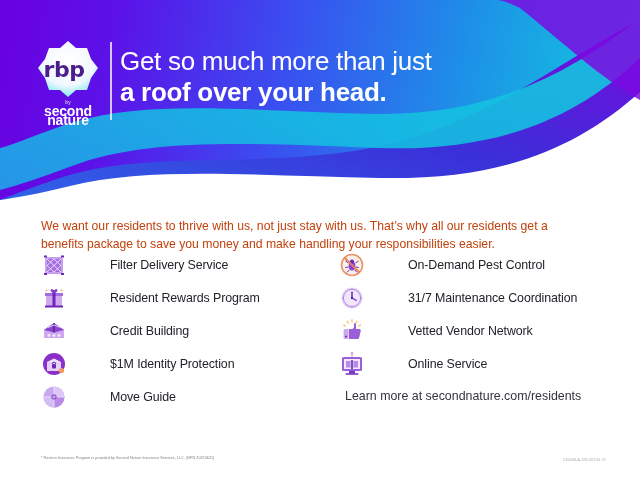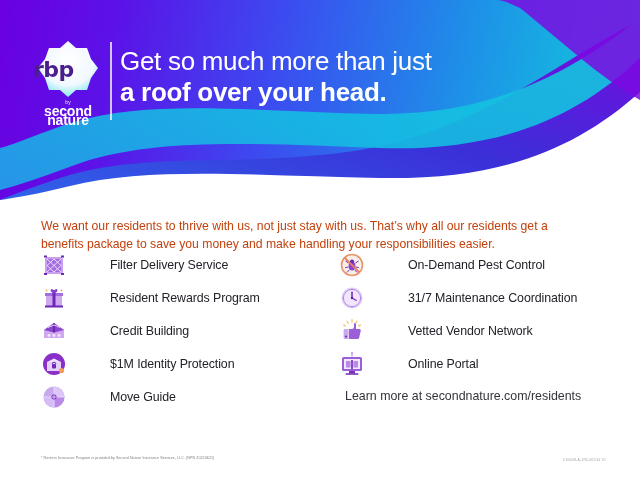--- a/index.html
+++ b/index.html
@@ -12,21 +12,21 @@
   
   .hero{position:absolute;left:0;top:0;width:640px;height:200px;overflow:hidden;}
   .hero-bg{position:absolute;left:0;top:0;width:640px;height:200px;
            background:linear-gradient(100deg,#6a00e0 0%,#5b12e8 18%,#3a4ff0 44%,
                       #1e8fe8 70%,#15b7e0 88%,#12c6de 100%);}
   .hero-svg{position:absolute;left:0;top:0;}
 
   .logo-wrap{position:absolute;left:33px;top:40px;width:70px;height:82px;}
   .logo-badge{position:absolute;left:4px;top:0;width:62px;height:58px;}
   .logo-rbp{position:absolute;left:0;top:0;width:62px;height:58px;
-            display:flex;align-items:center;justify-content:flex-start;}
+            display:flex;align-items:center;justify-content:center;}
   .logo-rbp span{font-size:22px;font-weight:700;color:#4b1e8c;letter-spacing:-0.5px;
                  font-family:"DejaVu Sans",sans-serif;}
   .logo-tm{position:absolute;right:4px;top:16px;font-size:5px;color:#4b1e8c;}
   .logo-sub{position:absolute;left:0;top:58px;width:70px;text-align:center;
             line-height:9px;color:#ffffff;}
   .logo-sub .by{font-size:5px;opacity:.95;}
   .logo-sub .nm{font-size:14px;font-weight:700;letter-spacing:-0.2px;}
 
   .hero-divider{position:absolute;left:110px;top:42px;width:1.5px;height:78px;
                 background:rgba(255,255,255,.75);}
@@ -253,21 +253,21 @@
             <rect x="5" y="8" width="16" height="10" fill="#f2e8fc"></rect>
             <rect x="7" y="10" width="4.6" height="6.5" fill="#b98ae8"></rect>
             <rect x="14.4" y="10" width="4.6" height="6.5" fill="#b98ae8"></rect>
             <rect x="12.2" y="9" width="1.6" height="9" fill="#6d28b8"></rect>
             <rect x="10" y="20" width="6" height="2.4" fill="#7a2fc0"></rect>
             <rect x="6.5" y="22.2" width="13" height="1.6" rx="0.8" fill="#6d28b8"></rect>
             <path d="M13,5.6 L13,2.4" stroke="#a978e0" stroke-width="1"></path>
             <circle cx="13" cy="2" r="1.2" fill="#c9a8ef"></circle>
           </svg>
         </span>
-        <span class="blabel">Online Portal</span>
+        <span class="blabel">Online Service</span>
       </div>
 
       <div class="learn">Learn more at secondnature.com/residents</div>
     </div>
   </div>
 
   <div class="fine">* Renters Insurance Program is provided by Second Nature Insurance Services, LLC. (NPN 20224621)</div>
   <div class="code">CS0008-A-1R5-B2134 V1</div>
 
 </div>

